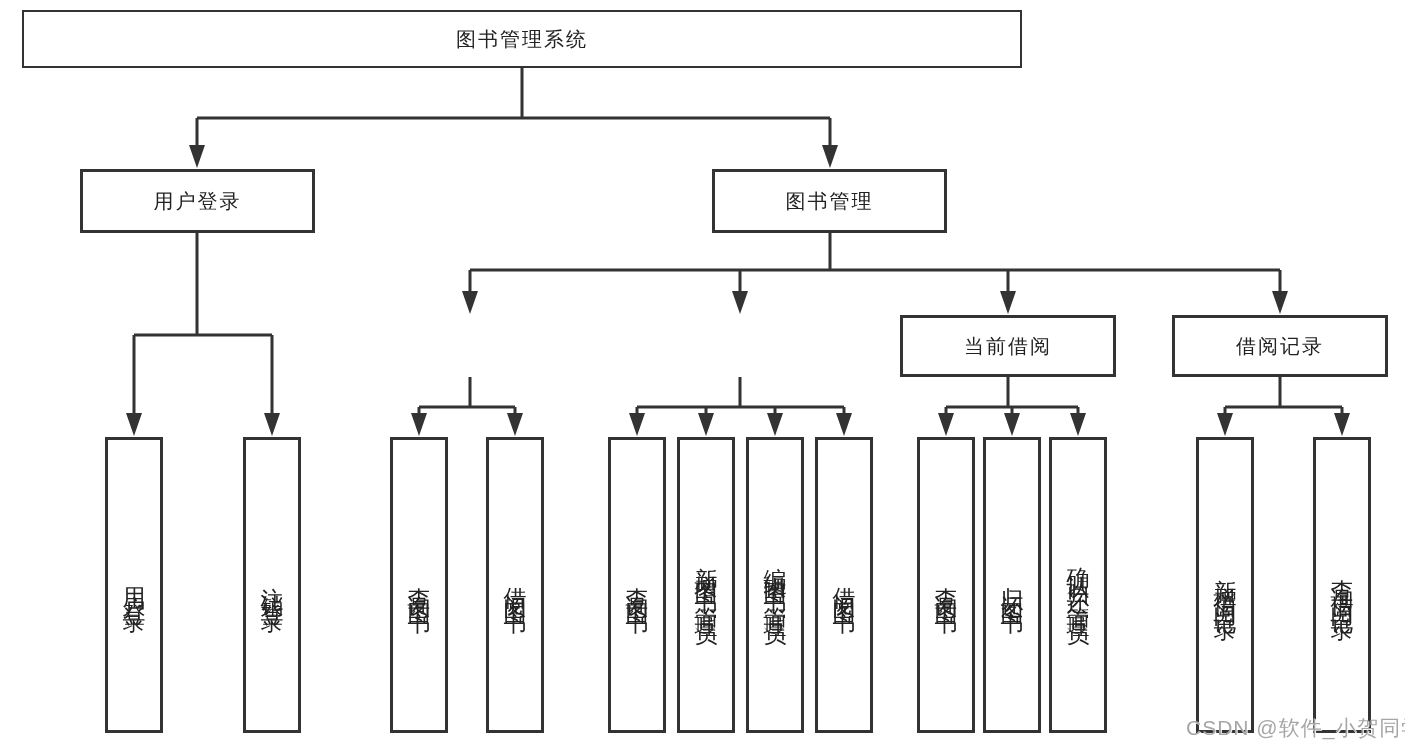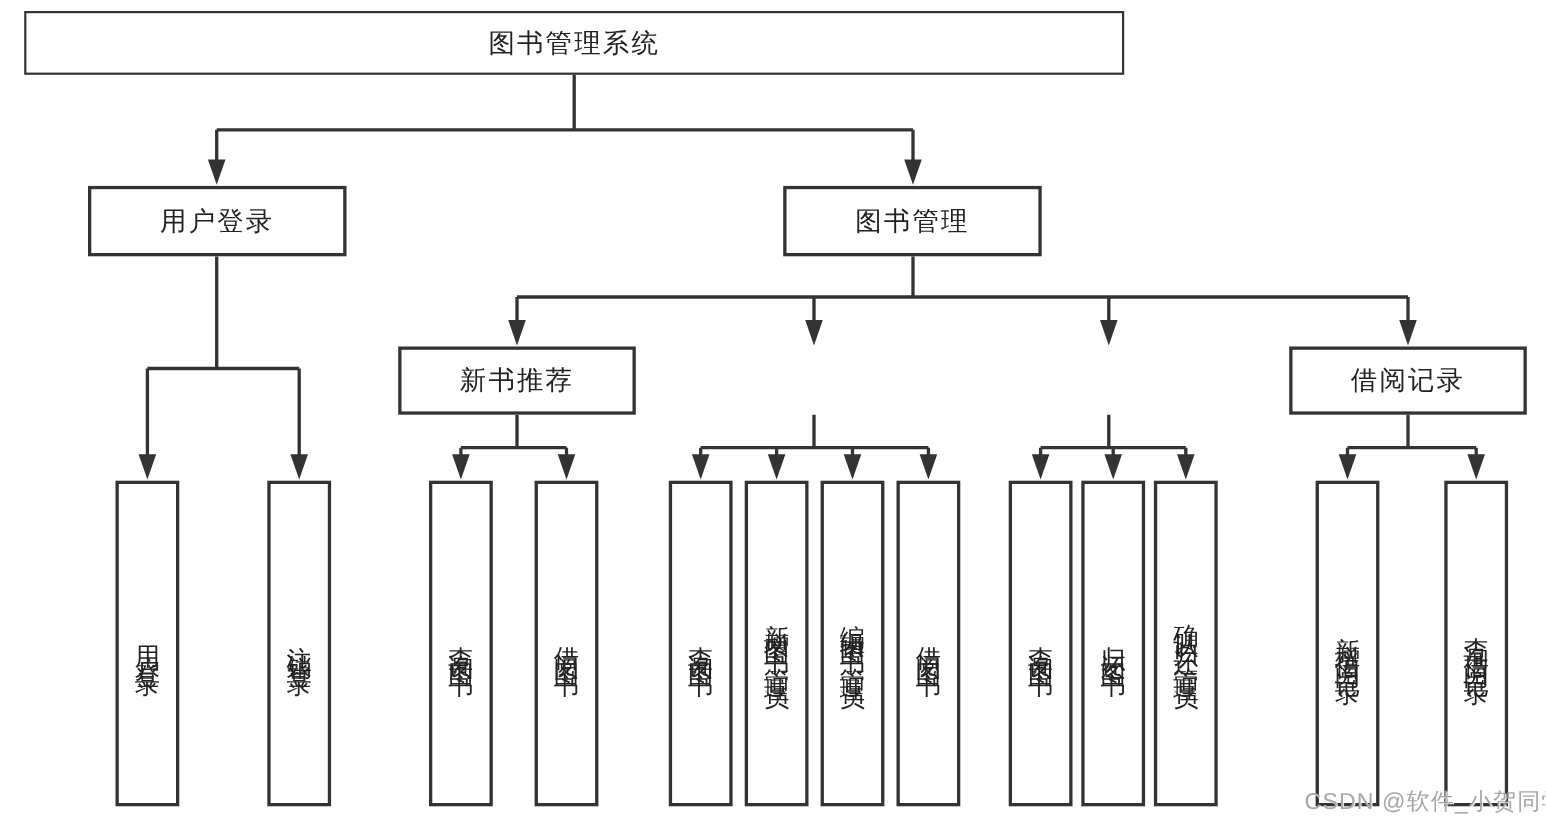--- a/index.html
+++ b/index.html
@@ -26,21 +26,21 @@
     position: absolute;
     box-sizing: border-box;
     background: #ffffff;
     border: 3px solid #333333;
     color: #222222;
     display: flex;
     align-items: center;
     justify-content: center;
   }
   .hbox {
-    font-size: 24px;
+    font-size: 20px;
     letter-spacing: 2px;
     white-space: nowrap;
   }
   .root {
     border-width: 2px;
   }
   .vbox .vtext {
     writing-mode: vertical-rl;
     text-orientation: mixed;
     font-size: 23px;
@@ -103,21 +103,21 @@
       <polygon points="1217,413 1233,413 1225,436"></polygon>
       <polygon points="1334,413 1350,413 1342,436"></polygon>
     </g>
   </svg>
 
   <div class="node hbox root" style="left:22px; top:10px; width:1000px; height:58px;">图书管理系统</div>
 
   <div class="node hbox" style="left:80px; top:169px; width:235px; height:64px;">用户登录</div>
   <div class="node hbox" style="left:712px; top:169px; width:235px; height:64px;">图书管理</div>
 
-  <div class="node hbox" style="left:362px; top:315px; width:216px; height:62px;">新书推荐</div>
+  <div class="node hbox" style="left:900px; top:315px; width:216px; height:62px;">当前借阅</div>
   <div class="node hbox" style="left:1172px; top:315px; width:216px; height:62px;">借阅记录</div>
 
   <div class="node vbox" style="left:105px; top:437px; width:58px; height:296px;">
     <span class="vtext">用户登录</span>
   </div>
   <div class="node vbox" style="left:243px; top:437px; width:58px; height:296px;">
     <span class="vtext">注销登录</span>
   </div>
 
   <div class="node vbox" style="left:390px; top:437px; width:58px; height:296px;">

